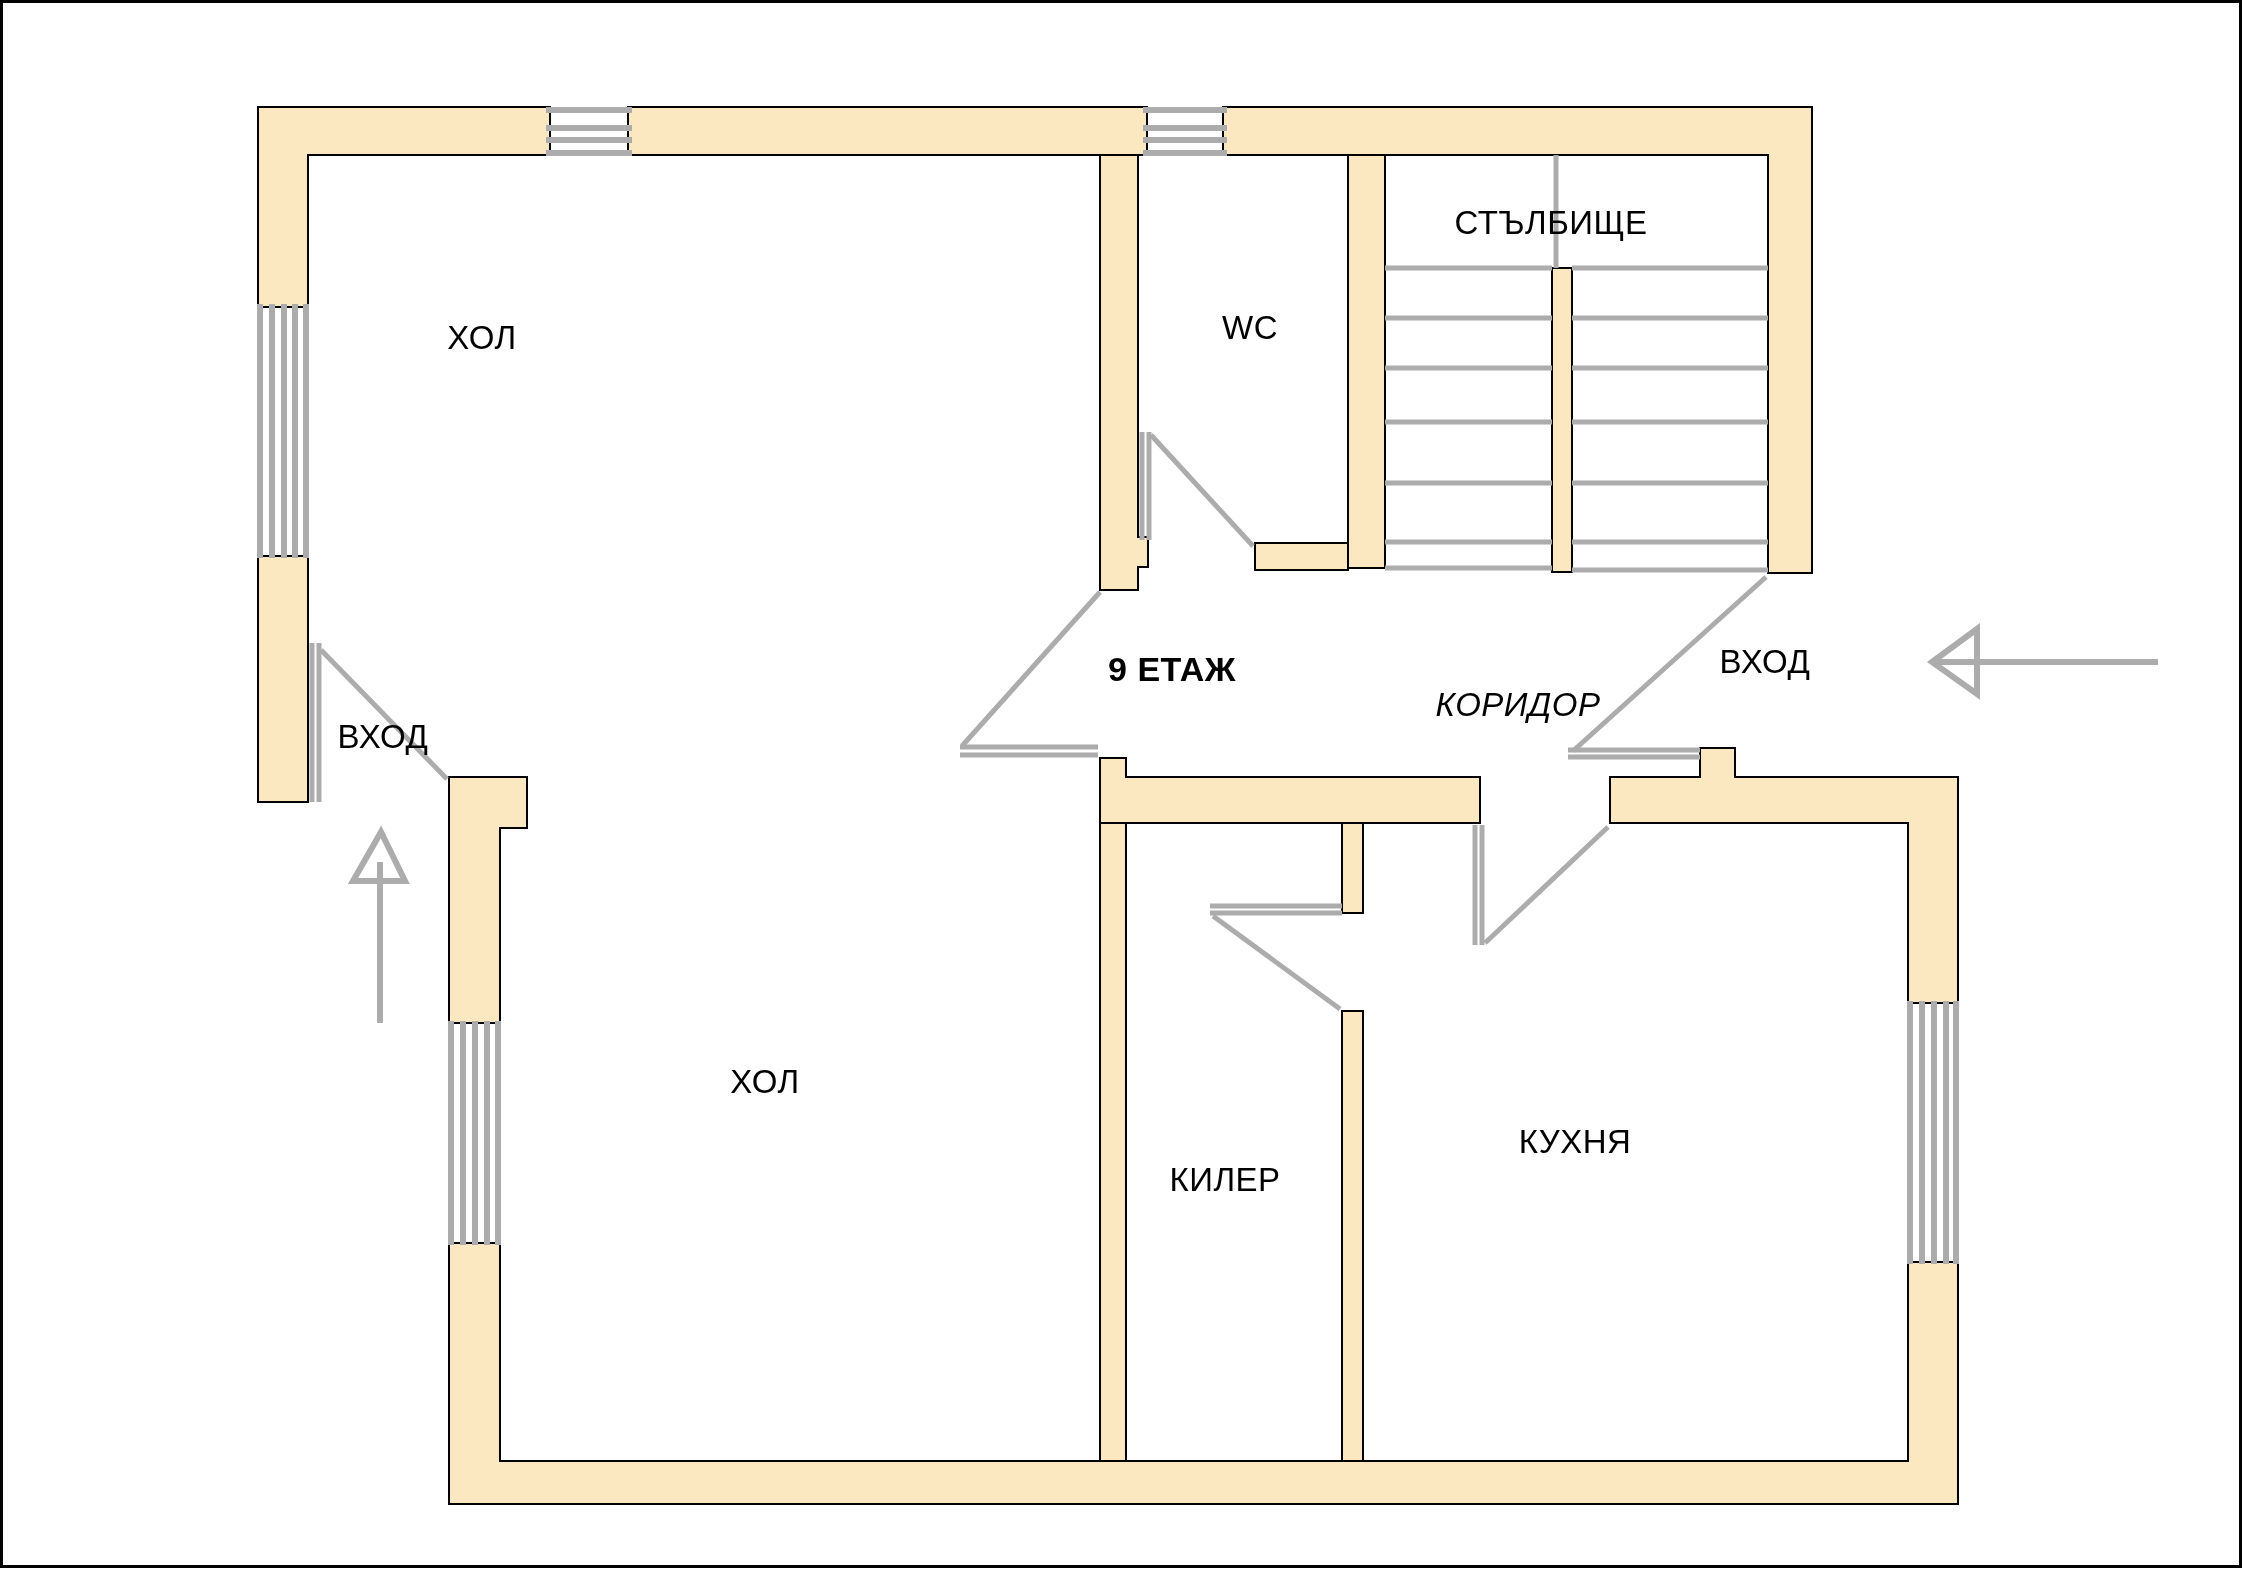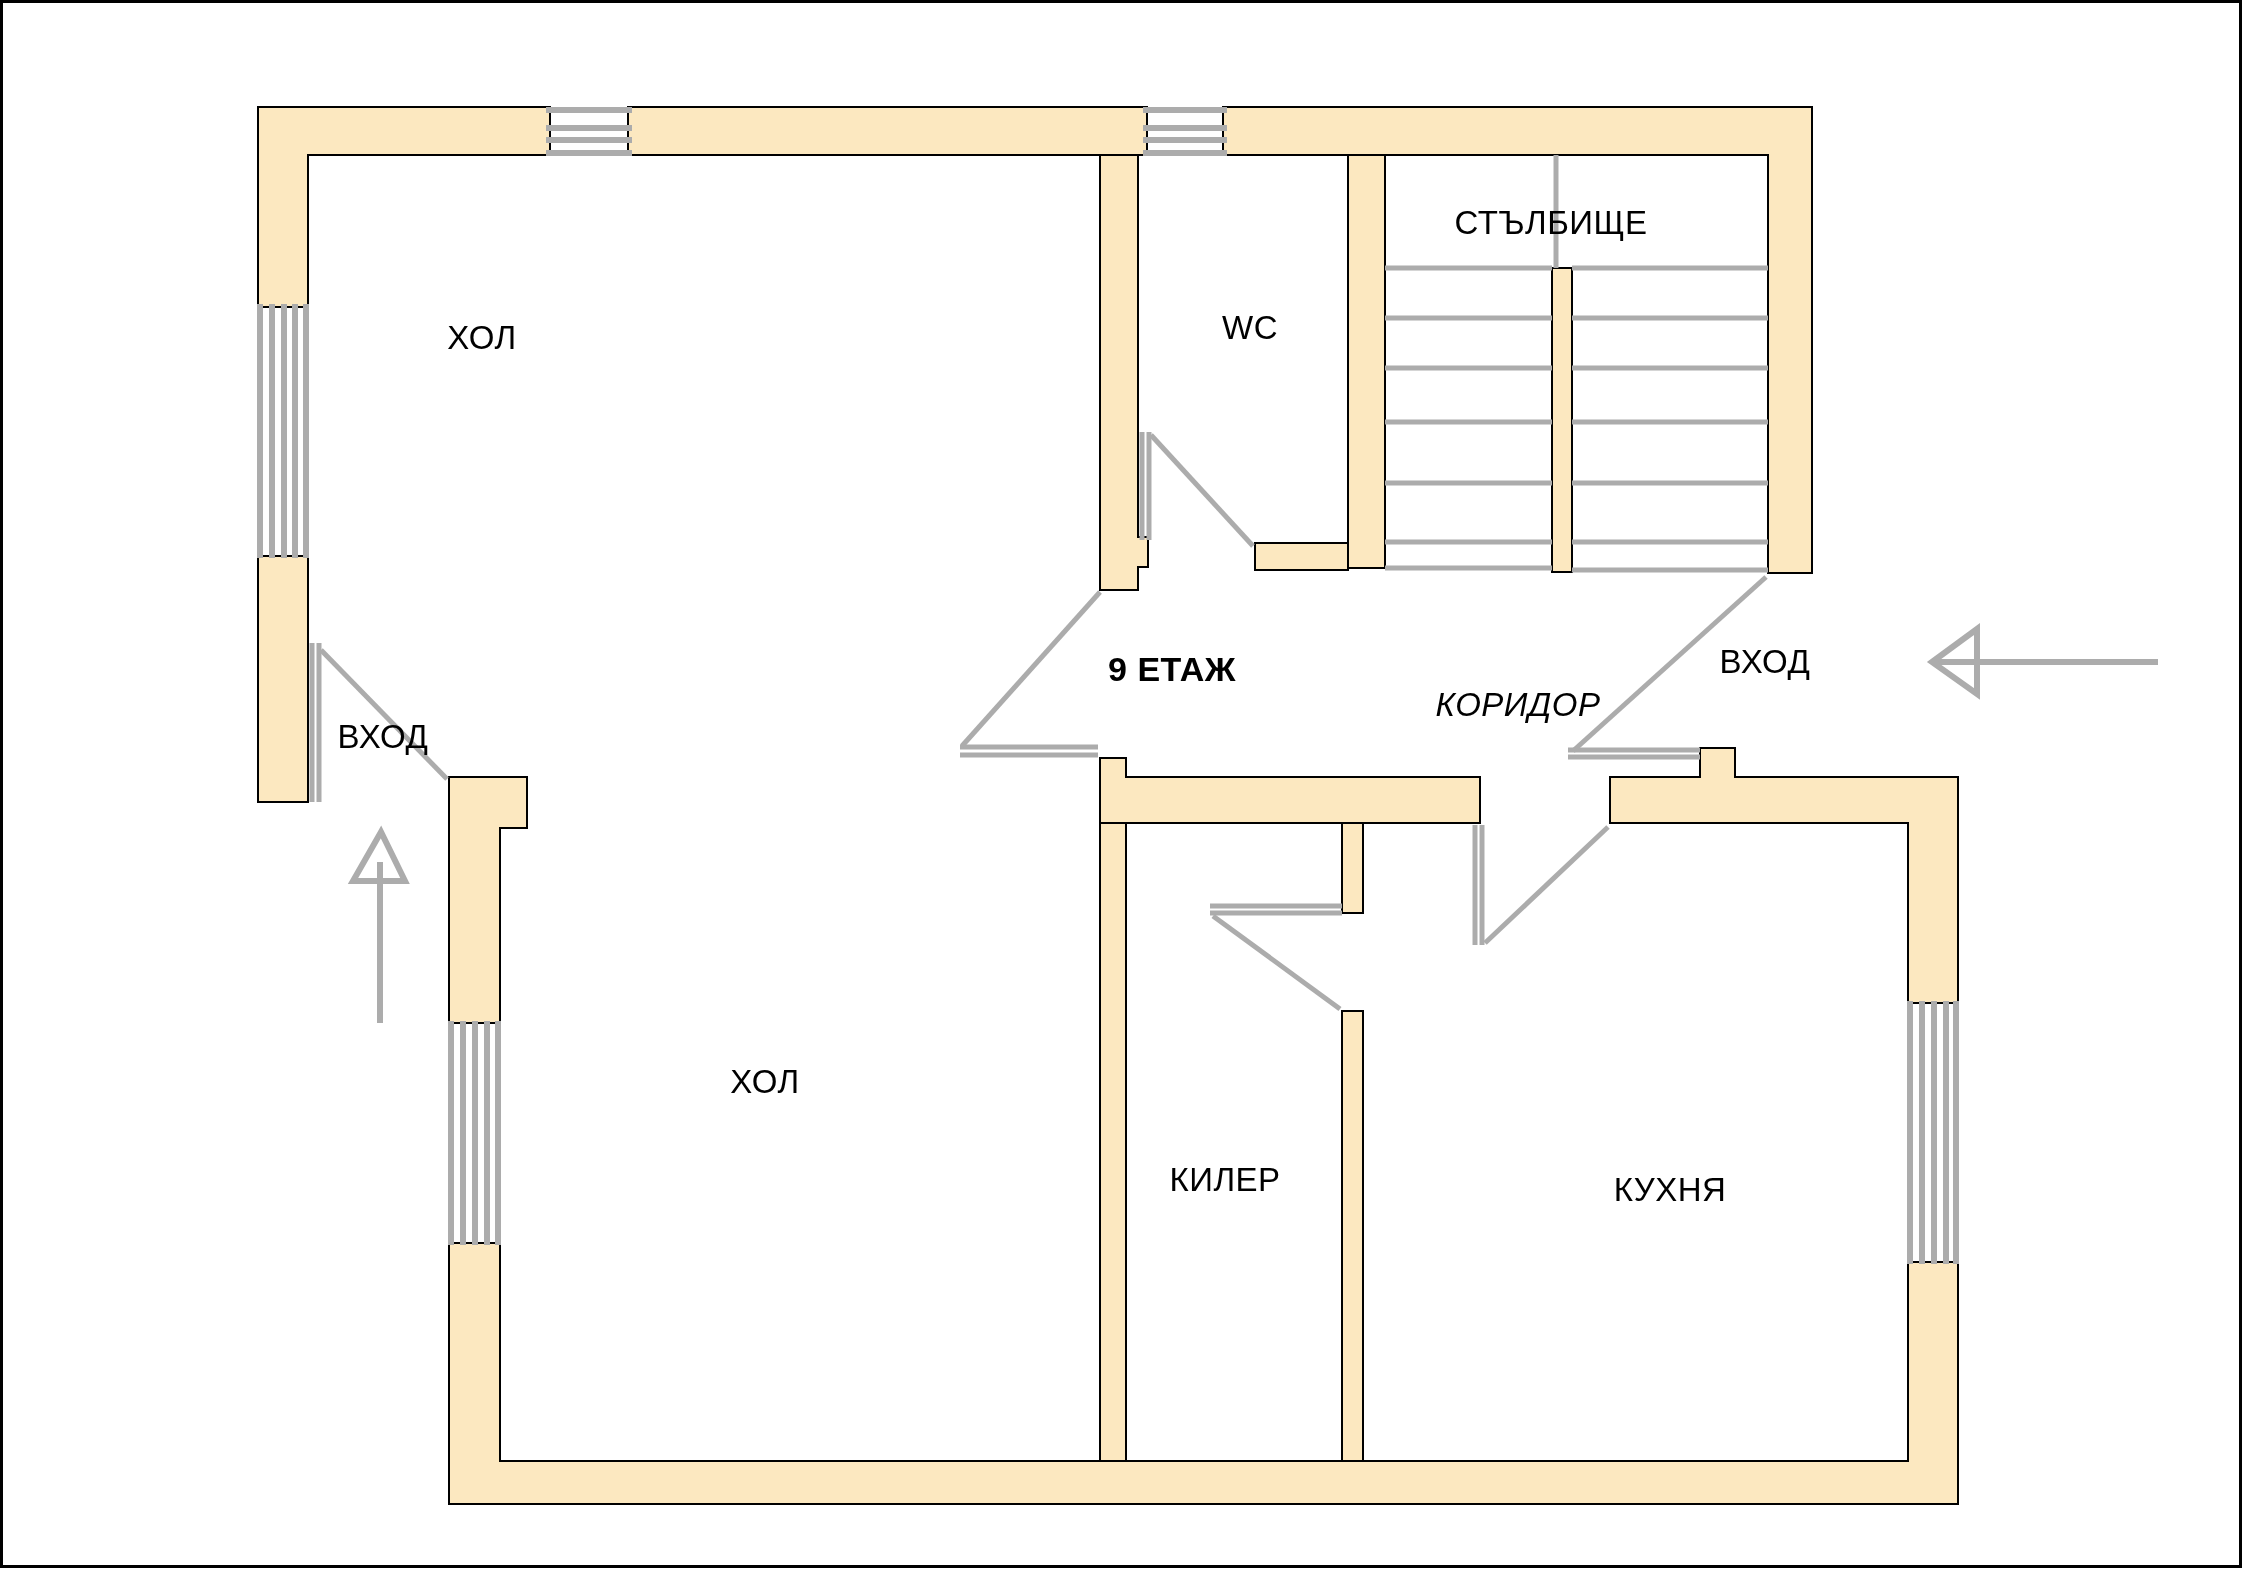--- a/index.html
+++ b/index.html
@@ -188,14 +188,14 @@
   <div class="room-label" style="left:1518px; top:705px;font-style:italic;">КОРИДОР</div>
 
   <div class="room-label" style="left:383px;  top:737px;">ВХОД</div>
 
   <div class="room-label" style="left:1765px; top:662px;">ВХОД</div>
 
   <div class="room-label" style="left:765px;  top:1082px;">ХОЛ</div>
 
   <div class="room-label" style="left:1225px; top:1180px;">КИЛЕР</div>
 
-  <div class="room-label" style="left:1670px; top:1142px;margin-top:48px;">КУХНЯ</div>
+  <div class="room-label" style="left:1575px; top:1142px;">КУХНЯ</div>
 </div>
 
 </body></html>

